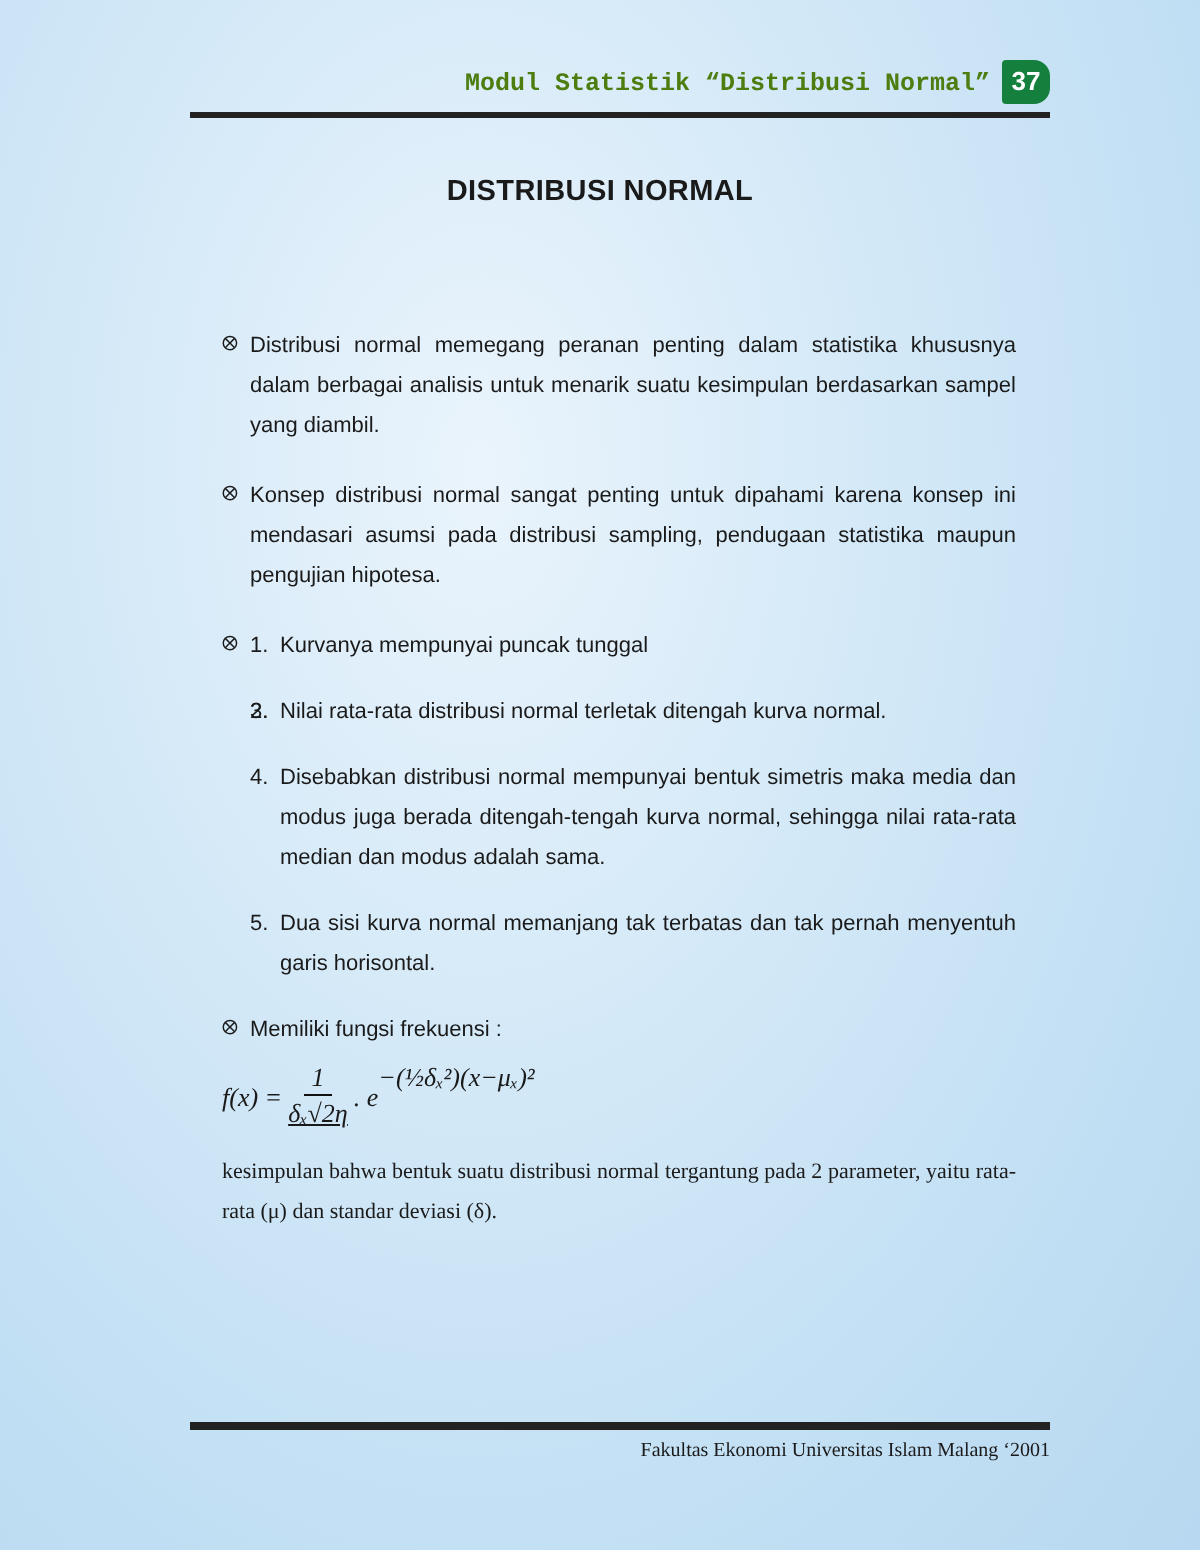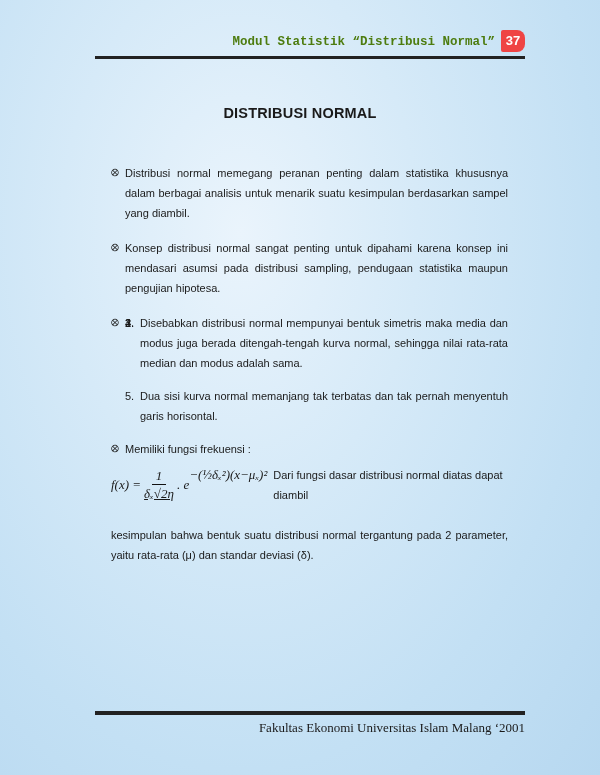--- a/index.html
+++ b/index.html
@@ -4,39 +4,39 @@
 <style>
   html, body { margin:0; padding:0; }
   body {
     width:600px; height:775px; overflow:hidden;
     background: radial-gradient(ellipse at 40% 30%, #eaf4fc 0%, #d6eaf8 35%, #c3e0f4 70%, #b7d8f0 100%);
     font-family: "Liberation Sans", sans-serif;
     color:#1a1a1a; position:relative;
   }
   .header { position:absolute; left:95px; top:29px; width:430px; height:32px; }
   .header-title { position:absolute; right:30px; top:6px; font-family:Liberation Mono, monospace; font-weight:bold; font-size:12.5px; color:#4d7c0f; }
-  .page-badge { position:absolute; right:0; top:1px; width:24px; height:22px; background:#ef4444; color:#fff; font-weight:bold; font-size:13px; text-align:center; line-height:22px; border-radius:2px 8px 8px 2px; }
+  .page-badge { position:absolute; right:0; top:1px; width:24px; height:22px; background:#15803d; color:#fff; font-weight:bold; font-size:13px; text-align:center; line-height:22px; border-radius:2px 8px 8px 2px; }
   .header-rule { position:absolute; left:0; right:0; top:27px; height:3px; background:#222; }
-  .title { position:absolute; left:0; width:600px; top:105px; text-align:center; font-weight:bold; font-size:14.5px; letter-spacing:0.2px; }
+  .title { position:absolute; left:0; width:600px; top:88px; text-align:center; font-weight:bold; font-size:14.5px; letter-spacing:0.2px; }
   .content { position:absolute; left:111px; top:163px; width:397px; font-size:11px; line-height:20px; }
   .bullet { position:relative; padding-left:14px; text-align:justify; margin-bottom:15px; }
   .bullet .mark { position:absolute; left:0; top:0; font-size:10px; }
   .list { margin:10px 0 0 0; padding:0; }
   .li { position:relative; padding-left:15px; margin-bottom:13px; text-align:justify; }
   .li .num { position:absolute; left:0; top:0; }
   .formula-row { display:flex; align-items:center; margin-top:6px; }
   .formula { font-family:"Liberation Serif", serif; font-style:italic; font-size:13px; display:flex; align-items:center; margin-right:6px; white-space:nowrap; }
   .frac { display:inline-flex; flex-direction:column; align-items:center; margin:0 3px; }
   .frac .n { border-bottom:1px solid #111; padding:0 4px; line-height:16px; }
   .frac .d { line-height:18px;text-decoration:underline; }
   .sup { font-size:13px; position:relative; top:-10px;font-style:italic; }
-  .after { margin-top:20px; text-align:justify; }
+  .after { margin-top:10px; text-align:justify;font-family:Liberation Serif, serif; }
   .footer { position:absolute; left:95px; top:711px; width:430px; }
   .footer-rule { height:4px; background:#222; }
-  .footer-text { text-align:right; font-family:"Liberation Serif", serif; font-size:13px; margin-top:5px; }
+  .footer-text { text-align:right; font-family:"Liberation Serif", serif; font-size:10px; margin-top:5px; }
 </style>
 </head>
 <body>
 
 <div class="header">
   <span class="header-title">Modul Statistik  “Distribusi Normal”</span>
   <span class="page-badge">37</span>
   <div class="header-rule"></div>
 </div>
 
@@ -47,42 +47,41 @@
     <span class="mark">⭙</span>
     <span>Distribusi normal memegang peranan penting dalam statistika khususnya dalam berbagai analisis untuk menarik suatu kesimpulan berdasarkan sampel yang diambil.</span>
   </div>
   <div class="bullet">
     <span class="mark">⭙</span>
     <span>Konsep distribusi normal sangat penting untuk dipahami karena konsep ini mendasari asumsi pada distribusi sampling, pendugaan statistika maupun pengujian hipotesa.</span>
   </div>
   <div class="bullet" style="margin-bottom:0">
     <span class="mark">⭙</span>
     <div class="list">
-      <div class="li"><span class="num">1.</span></div>
+      <div class="li"><span class="num">1.</span><span>Kurvanya mempunyai puncak tunggal</span></div>
       <div class="li"><span class="num">2.</span></div>
-      <div class="li"><span class="num">3.</span></div>
+      <div class="li"><span class="num">3.</span><span>Nilai rata-rata distribusi normal terletak ditengah kurva normal.</span></div>
       <div class="li"><span class="num">4.</span><span>Disebabkan distribusi normal mempunyai bentuk simetris maka media dan modus juga berada ditengah-tengah kurva normal, sehingga nilai rata-rata median dan modus adalah sama.</span></div>
       <div class="li"><span class="num">5.</span><span>Dua sisi kurva normal memanjang tak terbatas dan tak pernah menyentuh garis horisontal.</span></div>
     </div>
   </div>
   <div class="bullet" style="margin-bottom:4px">
     <span class="mark">⭙</span>
     <span>Memiliki fungsi frekuensi :</span>
   </div>
   <div class="formula-row">
     <span class="formula">
       <span>f(x) =</span>
       <span class="frac">
           <span class="n">1</span>
           <span class="d">δₓ√2η</span>
         </span>
       <span>. e</span>
         <span class="sup">−(½δₓ²)(x−μₓ)²</span>
     </span>
-    <span>Dari fungsi dasar distribusi normal diatas dapat diambil</span>
   </div>
   <div class="after">kesimpulan bahwa bentuk suatu distribusi normal tergantung pada 2 parameter, yaitu rata-rata (μ) dan standar deviasi (δ).</div>
 </div>
 
 <div class="footer">
   <div class="footer-rule"></div>
   <div class="footer-text">Fakultas Ekonomi Universitas Islam Malang ‘2001</div>
 </div>
 
 </body></html>

